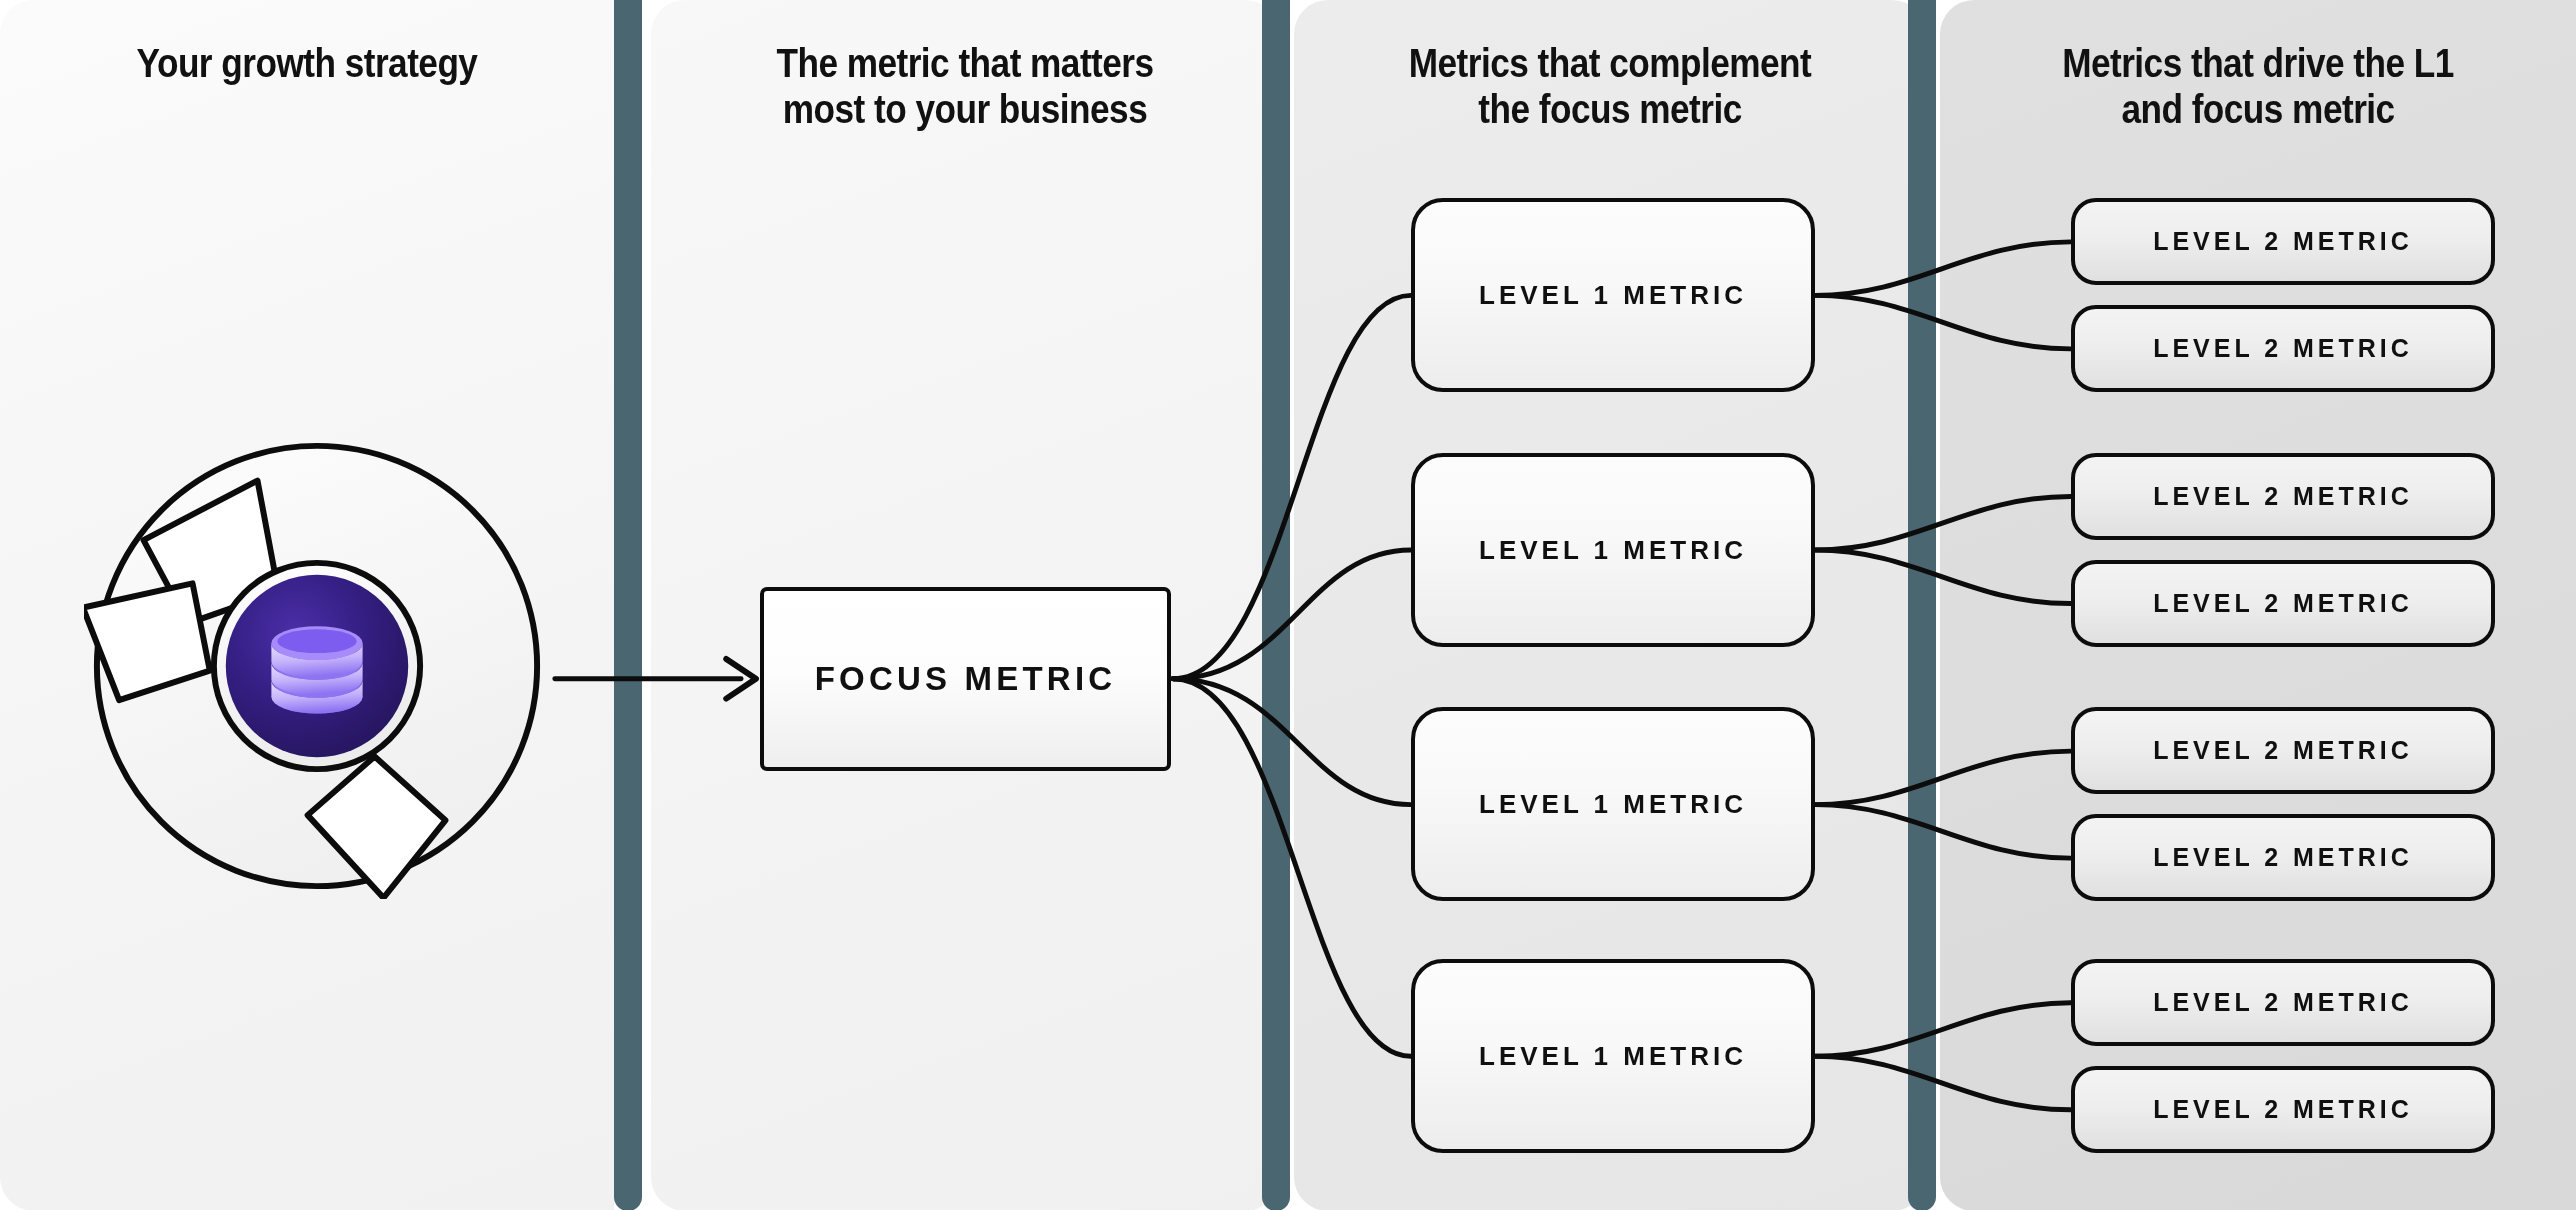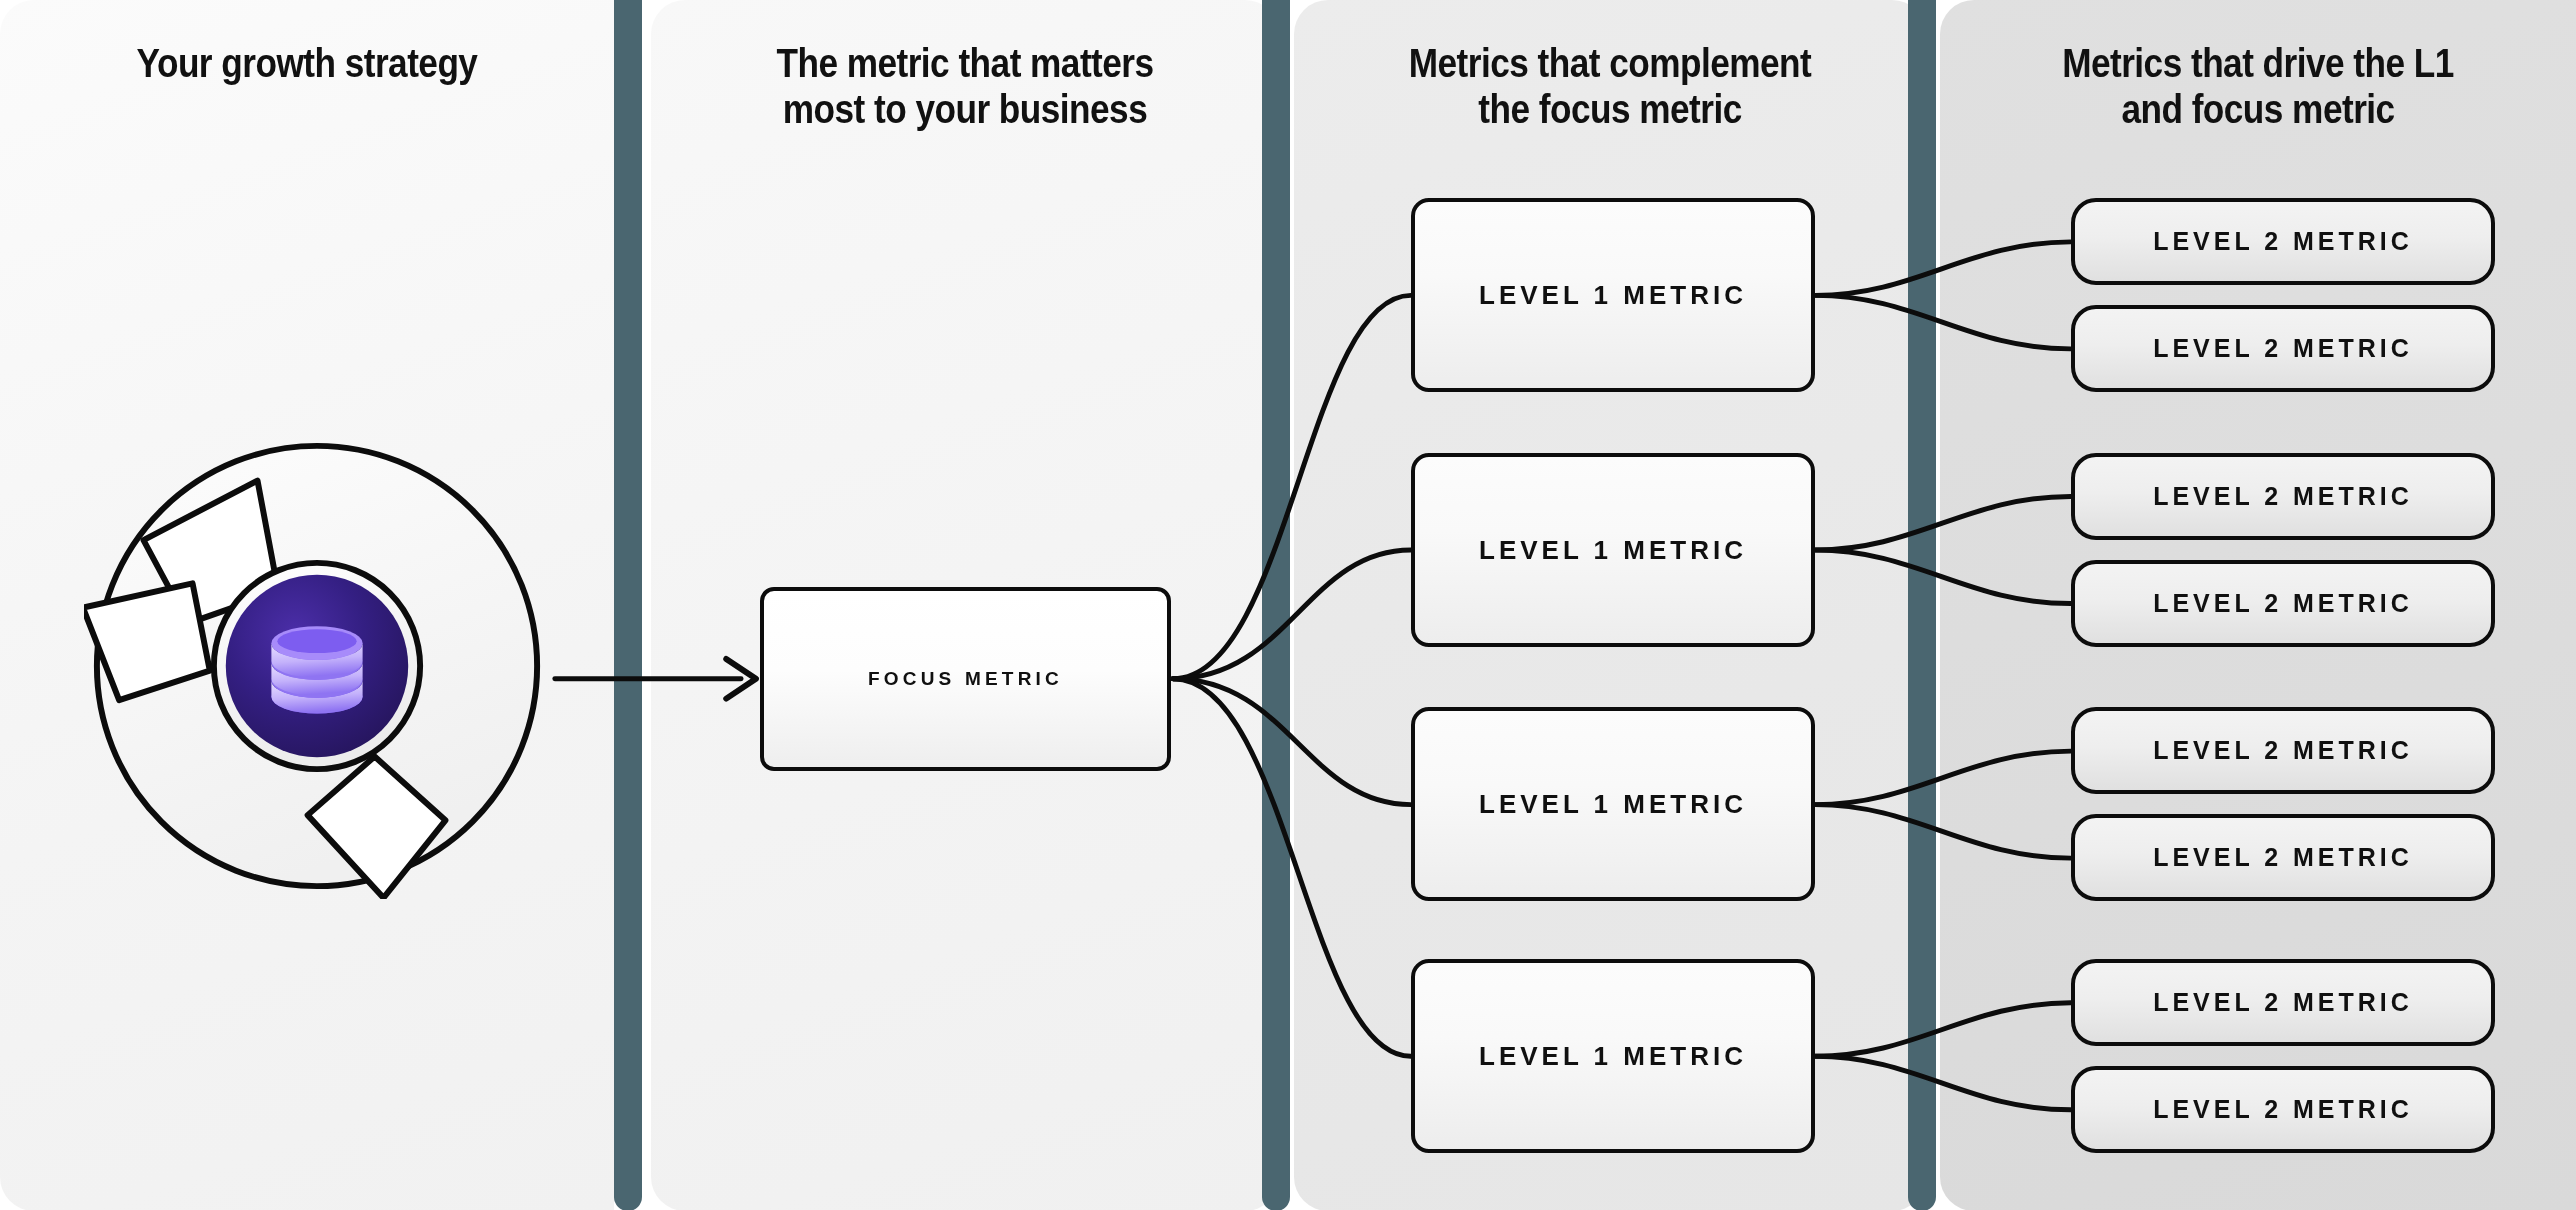--- a/index.html
+++ b/index.html
@@ -38,24 +38,24 @@
   .col-head .ln{display:block;white-space:nowrap;}
 
   
   #links{position:absolute;left:0;top:0;width:2576px;height:1211px;
          pointer-events:none;}
 
   
   .node{position:absolute;box-sizing:border-box;display:flex;align-items:center;
         justify-content:center;border:4px solid #0c0c0c;color:#101010;
         font-weight:700;text-align:center;}
-  .node-focus{border-radius:14px;
+  .node-focus{border-radius:7px;
         background:linear-gradient(180deg,#ffffff 0%,#fdfdfd 45%,#eeeeee 100%);
-        font-size:19px;letter-spacing:4.2px;}
-  .node-l1{border-radius:18px;
+        font-size:33px;letter-spacing:4.2px;}
+  .node-l1{border-radius:32px;
         background:linear-gradient(180deg,#fcfcfc 0%,#f9f9f9 40%,#ededed 100%);
         font-size:26px;letter-spacing:4px;}
   .node-l2{border-radius:25px;
         background:linear-gradient(180deg,#f3f3f3 0%,#eeeeee 45%,#e0e0e0 100%);
         font-size:25px;letter-spacing:4px;}
 
   
   #emblem{position:absolute;left:84px;top:433px;width:466px;height:466px;}
   #emblem svg{display:block;width:466px;height:466px;}
 </style>

